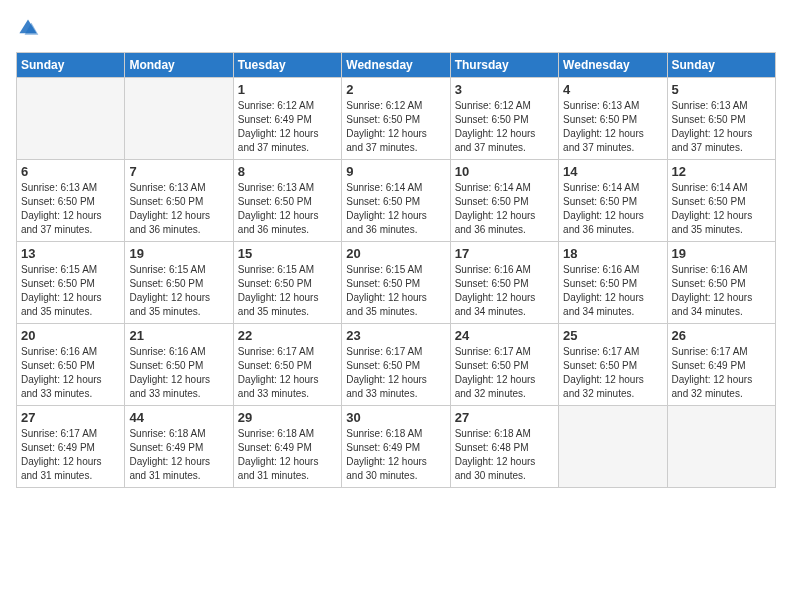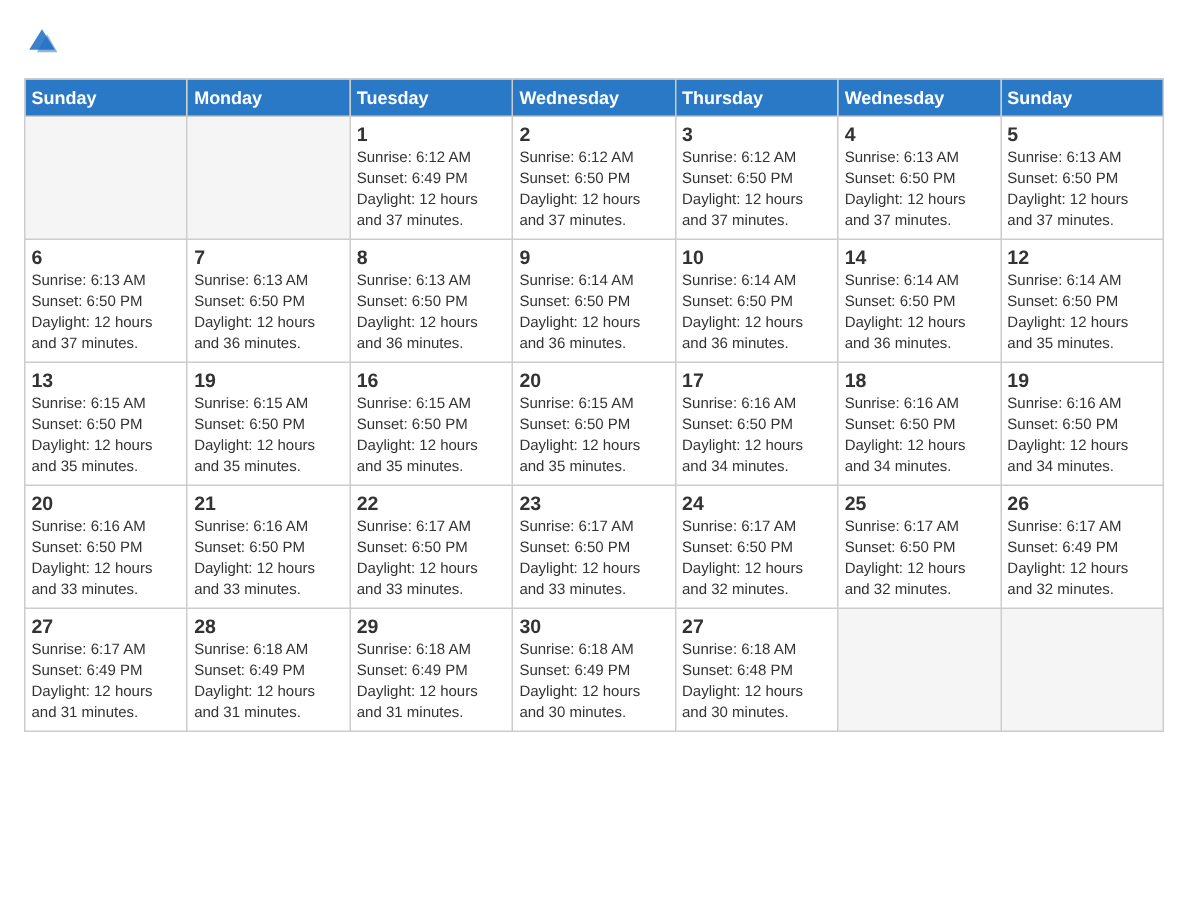--- a/index.html
+++ b/index.html
@@ -173,21 +173,21 @@
       <tr>
         <td>
           <span class="day-number">13</span>
           <div class="day-info">Sunrise: 6:15 AM<br>Sunset: 6:50 PM<br>Daylight: 12 hours and 35 minutes.</div>
         </td>
         <td>
           <span class="day-number">19</span>
           <div class="day-info">Sunrise: 6:15 AM<br>Sunset: 6:50 PM<br>Daylight: 12 hours and 35 minutes.</div>
         </td>
         <td>
-          <span class="day-number">16</span>
+          <span class="day-number">15</span>
           <div class="day-info">Sunrise: 6:15 AM<br>Sunset: 6:50 PM<br>Daylight: 12 hours and 35 minutes.</div>
         </td>
         <td>
           <span class="day-number">20</span>
           <div class="day-info">Sunrise: 6:15 AM<br>Sunset: 6:50 PM<br>Daylight: 12 hours and 35 minutes.</div>
         </td>
         <td>
           <span class="day-number">17</span>
           <div class="day-info">Sunrise: 6:16 AM<br>Sunset: 6:50 PM<br>Daylight: 12 hours and 34 minutes.</div>
         </td>
@@ -229,21 +229,21 @@
           <span class="day-number">26</span>
           <div class="day-info">Sunrise: 6:17 AM<br>Sunset: 6:49 PM<br>Daylight: 12 hours and 32 minutes.</div>
         </td>
       </tr>
       <tr>
         <td>
           <span class="day-number">27</span>
           <div class="day-info">Sunrise: 6:17 AM<br>Sunset: 6:49 PM<br>Daylight: 12 hours and 31 minutes.</div>
         </td>
         <td>
-          <span class="day-number">28</span>
+          <span class="day-number">44</span>
           <div class="day-info">Sunrise: 6:18 AM<br>Sunset: 6:49 PM<br>Daylight: 12 hours and 31 minutes.</div>
         </td>
         <td>
           <span class="day-number">29</span>
           <div class="day-info">Sunrise: 6:18 AM<br>Sunset: 6:49 PM<br>Daylight: 12 hours and 31 minutes.</div>
         </td>
         <td>
           <span class="day-number">30</span>
           <div class="day-info">Sunrise: 6:18 AM<br>Sunset: 6:49 PM<br>Daylight: 12 hours and 30 minutes.</div>
         </td>

